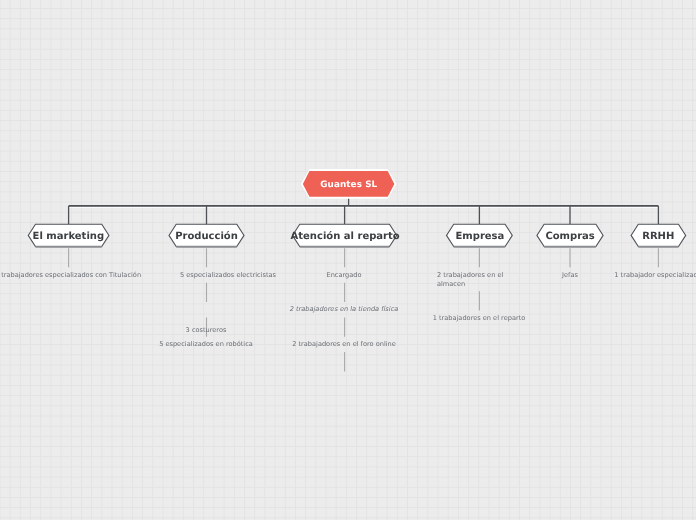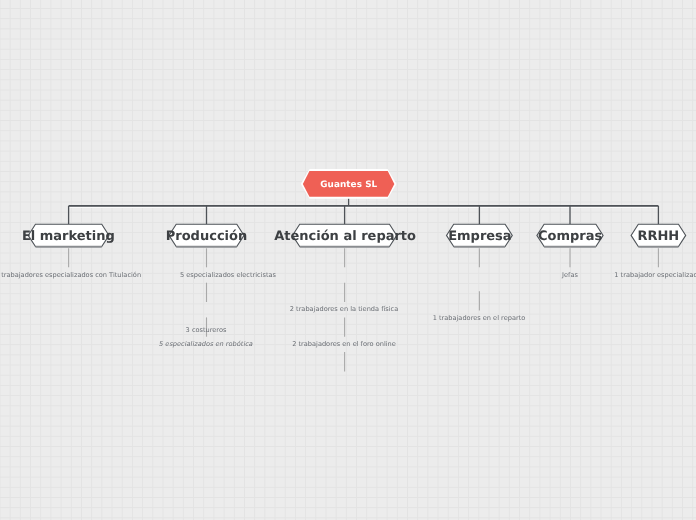--- a/index.html
+++ b/index.html
@@ -11,21 +11,21 @@
   #grid{position:absolute;left:0;top:0;width:696px;height:520px;
     background-image:
       linear-gradient(to right, #e3e3e3 1px, transparent 1px),
       linear-gradient(to bottom, #e3e3e3 1px, transparent 1px);
     background-size:10.2px 10.2px;
     background-position:-0.5px 8px;
   }
   svg.layer{position:absolute;left:0;top:0;width:696px;height:520px;overflow:visible;}
   #labels{position:absolute;left:0;top:0;width:696px;height:520px;}
   .nodelabel{position:absolute;display:flex;align-items:center;justify-content:center;
-    font-weight:bold;font-size:13px;color:#3d4043;white-space:nowrap;height:12px;
+    font-weight:bold;font-size:10px;color:#3d4043;white-space:nowrap;height:12px;
     filter:opacity(100%);will-change:transform;}
   .rootlabel{color:#ffffff;font-size:8.8px;letter-spacing:.1px;}
   .leaf{position:absolute;font-size:6.6px;color:#6b6f75;line-height:8.5px;
     white-space:pre;text-align:center;width:300px;
     filter:opacity(100%);will-change:transform;}
   .leaf.wrapped{text-align:left;width:90px;}
 </style>
 </head>
 <body>
 
@@ -74,20 +74,23 @@
     <div class="nodelabel rootlabel" style="left: 302.85px; top: 179.2px; width: 91.5px;">Guantes SL</div>
     <div class="nodelabel" style="left: 28.25px; top: 229.9px; width: 80.7px;">El marketing</div>
     <div class="nodelabel" style="left: 169px; top: 229.9px; width: 75px;">Producción</div>
     <div class="nodelabel" style="left: 292.5px; top: 229.9px; width: 104.2px;">Atención al reparto</div>
     <div class="nodelabel" style="left: 446.5px; top: 229.9px; width: 65.8px;">Empresa</div>
     <div class="nodelabel" style="left: 536.9px; top: 229.9px; width: 66.2px; text-align: right;">Compras</div>
     <div class="nodelabel" style="left: 631.1px; top: 229.9px; width: 54.6px;">RRHH</div>
     <div class="leaf" style="left: -81.9px; top: 270.6px;">5 trabajadores especializados con Titulación</div>
     <div class="leaf" style="left: 56px; top: 270.6px; margin-left: 22px;">5 especializados electricistas</div>
     <div class="leaf" style="left: 56px; top: 305.3px; margin-top: 21px;">3 costureros</div>
-    <div class="leaf" style="left: 56px; top: 340px; font-style: italic;">5 especializados en robótica</div>
-    <div class="leaf" style="left: 194.1px; top: 305.3px;">2 trabajadores en la tienda física</div>
+    <div class="leaf" style="left: 56px; top: 340px;">5 especializados en robótica</div>
+    <div class="leaf" style="left: 194.1px; top: 270.6px;">Encargado</div>
+    <div class="leaf" style="left: 194.1px; top: 305.3px; font-style: italic;">2 trabajadores en la tienda física</div>
     <div class="leaf" style="left: 194.1px; top: 340px;">2 trabajadores en el foro online</div>
+    <div class="leaf wrapped" style="left: 437.4px; top: 270.6px;">2 trabajadores en el
+almacen</div>
     <div class="leaf" style="left: 328.9px; top: 313.8px;">1 trabajadores en el reparto</div>
     <div class="leaf" style="left: 419.5px; top: 270.6px;">Jefas</div>
     <div class="leaf" style="left: 507.9px; top: 270.6px;">1 trabajador especializado</div>
   </div>
 </div>
 
 </body></html>

